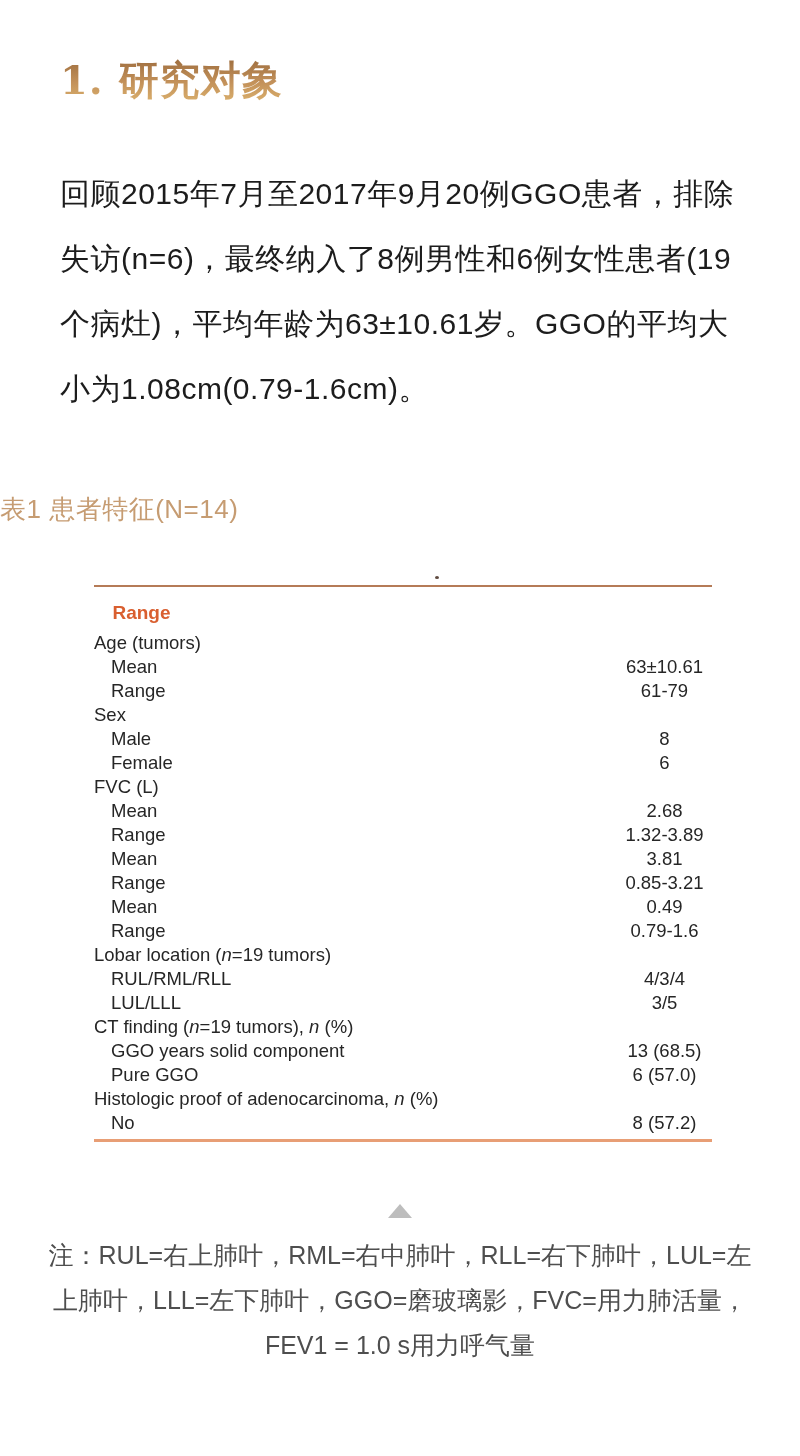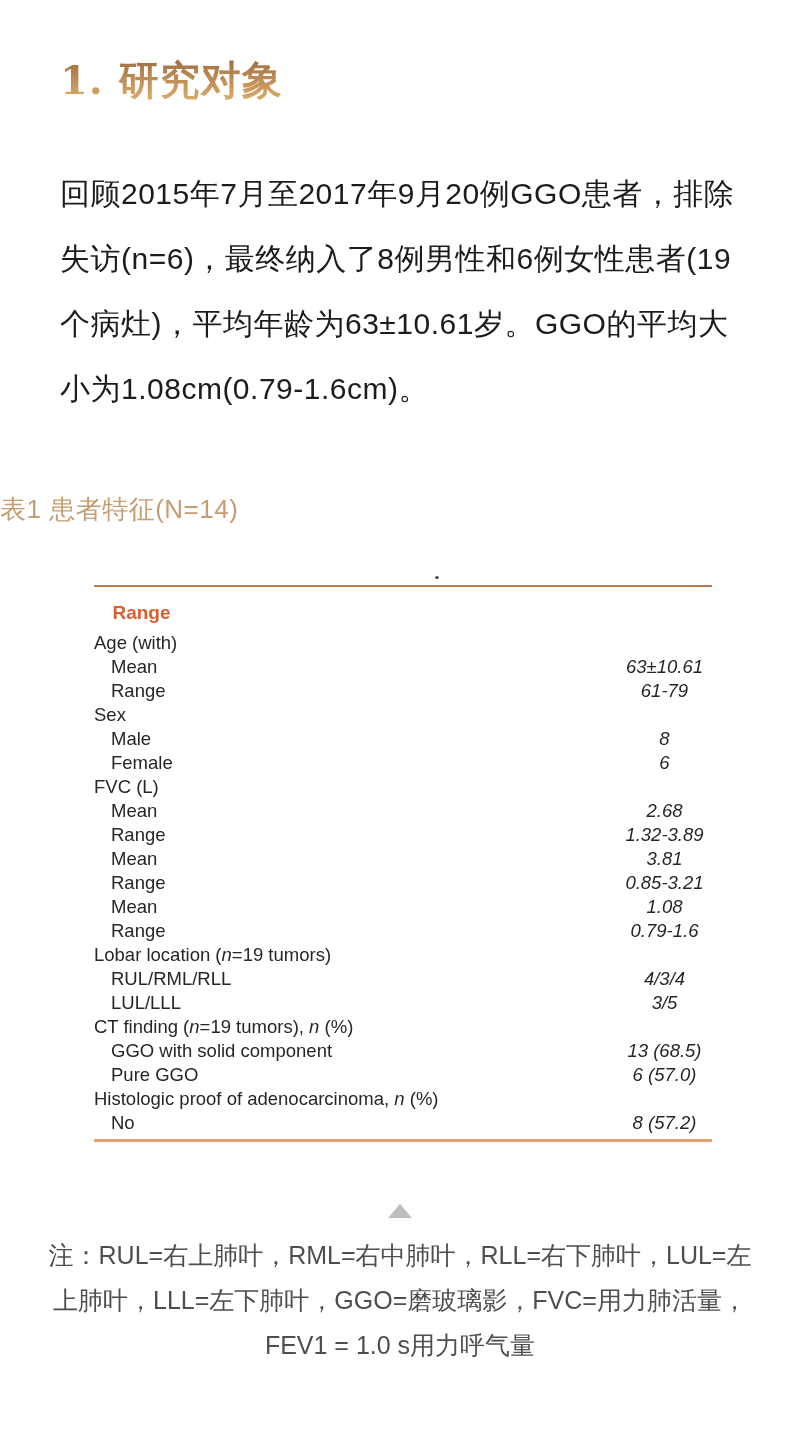--- a/index.html
+++ b/index.html
@@ -82,21 +82,21 @@
   }
   .thead-row .lbl{flex:1;}
   .thead-row .val{width:95px;text-align:center;}
   .trow{
     display:flex;
     font-size:18.5px;
     line-height:24px;
   }
   .trow .lbl{flex:1;}
   .trow .lbl.indent{padding-left:17px;}
-  .trow .val{width:95px;text-align:center;white-space:nowrap;font-style:italic;}
+  .trow .val{width:95px;text-align:center;white-space:nowrap;}
   .tbody{padding-bottom:4px;}
   .trow i, .thead-row i{font-style:italic;}
 
   .triangle{
     width:0;height:0;
     border-left:12px solid transparent;
     border-right:12px solid transparent;
     border-bottom:14px solid var(--tri-gray);
     margin:62px auto 0 auto;
     cursor:pointer;
@@ -122,21 +122,21 @@
 
   <div class="table-title">表1 患者特征(N=14)</div>
 
   <div class="table-wrap">
     <span class="stray-dot"></span>
     <div class="thead-row">
       <span class="val">Range</span>
     </div>
     <div class="tbody" id="table-rows">
         <div class="trow">
-          <span class="lbl">Age (with)</span>
+          <span class="lbl">Age (tumors)</span>
           <span class="val"></span>
         </div>
         <div class="trow">
           <span class="lbl indent">Mean</span>
           <span class="val">63±10.61</span>
         </div>
         <div class="trow">
           <span class="lbl indent">Range</span>
           <span class="val">61-79</span>
         </div>
@@ -170,21 +170,21 @@
         </div>
         <div class="trow">
           <span class="lbl indent">Range</span>
           <span class="val">0.85-3.21</span>
         </div>
         <div class="trow">
           <span class="val"></span>
         </div>
         <div class="trow">
           <span class="lbl indent">Mean</span>
-          <span class="val">1.08</span>
+          <span class="val">0.49</span>
         </div>
         <div class="trow">
           <span class="lbl indent">Range</span>
           <span class="val">0.79-1.6</span>
         </div>
         <div class="trow">
           <span class="lbl">Lobar location (<i>n</i>=19 tumors)</span>
           <span class="val"></span>
         </div>
         <div class="trow">
@@ -193,21 +193,21 @@
         </div>
         <div class="trow">
           <span class="lbl indent">LUL/LLL</span>
           <span class="val">3/5</span>
         </div>
         <div class="trow">
           <span class="lbl">CT finding (<i>n</i>=19 tumors), <i>n</i> (%)</span>
           <span class="val"></span>
         </div>
         <div class="trow">
-          <span class="lbl indent">GGO with solid component</span>
+          <span class="lbl indent">GGO years solid component</span>
           <span class="val">13 (68.5)</span>
         </div>
         <div class="trow">
           <span class="lbl indent">Pure GGO</span>
           <span class="val">6 (57.0)</span>
         </div>
         <div class="trow">
           <span class="lbl">Histologic proof of adenocarcinoma, <i>n</i> (%)</span>
           <span class="val"></span>
         </div>

